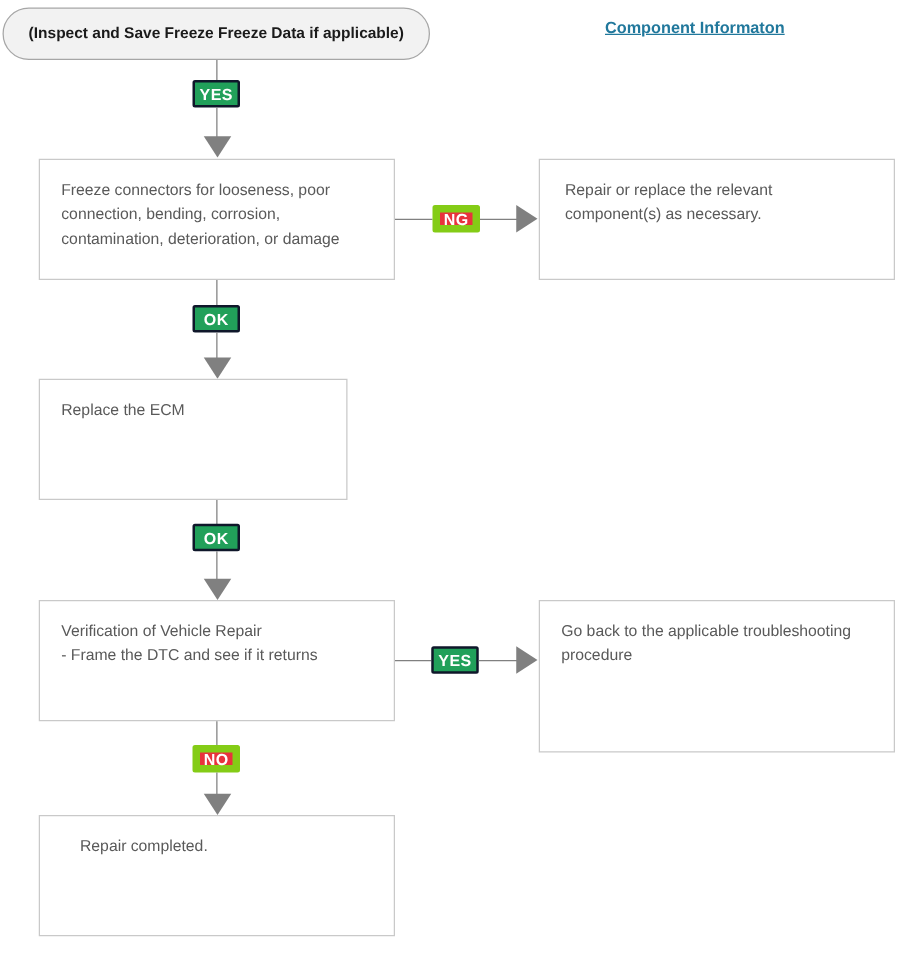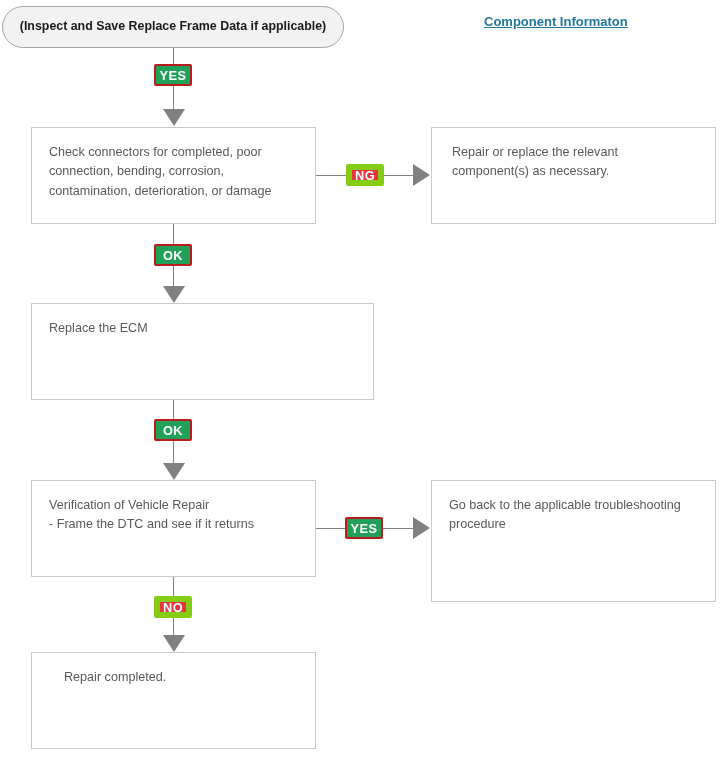--- a/index.html
+++ b/index.html
@@ -48,21 +48,21 @@
     border: 1px solid #c9c9c9;
     padding: 15px 14px 10px 17px;
     color: #595959;
     font-size: 12.6px;
     line-height: 1.53;
   }
   .box .ln { white-space: pre-wrap; }
 
   #box-check      { left: 31px;  top: 127px; width: 285px; height: 97px; }
   #box-repair     { left: 431px; top: 127px; width: 285px; height: 97px; padding-left: 20px; }
-  #box-ecm        { left: 31px;  top: 303px; width: 343px; height: 97px; }
+  #box-ecm        { left: 31px;  top: 303px; width: 247px; height: 97px; }
   #box-verify     { left: 31px;  top: 480px; width: 285px; height: 97px; }
   #box-goback     { left: 431px; top: 480px; width: 285px; height: 122px; }
   #box-completed  { left: 31px;  top: 652px; width: 285px; height: 97px; padding-left: 32px; }
 
   
   .vline {
     position: absolute;
     width: 1px;
     background: #808080;
   }
@@ -97,21 +97,21 @@
     font-size: 12.8px;
     font-weight: bold;
     color: #ffffff;
     letter-spacing: 0.4px;
     width: 38px;
     height: 22px;
     border-radius: 2px;
   }
   .badge.green {
     background: #21a05a;
-    border: 2px solid #b91c1c;
+    border: 2px solid #0f172a;
   }
   .badge.red {
     background: #e8323c;
     border: 6px solid #84cc16;
   }
 
   
   .comp-link {
     position: absolute;
     left: 484px;
@@ -125,32 +125,32 @@
   }
 </style>
 </head>
 <body>
 
 <div id="canvas">
 
   <a class="comp-link" href="#">Component Informaton</a>
 
   <div class="start-node">
-    <div class="ln">(Inspect and Save Replace Frame Data if applicable)</div>
+    <div class="ln">(Inspect and Save Freeze Freeze Data if applicable)</div>
   </div>
 
   <div class="vline" style="left:173px; top:48px; height:16px;"></div>
 
   <div class="badge green" style="left:154px; top:64px;">YES</div>
 
   <div class="vline" style="left:173px; top:86px; height:24px;"></div>
   <div class="arrow-down" style="left:163px; top:109px;"></div>
 
   <div class="box" id="box-check">
-    <div class="ln">Check connectors for completed, poor</div>
+    <div class="ln">Freeze connectors for looseness, poor</div>
     <div class="ln">connection, bending, corrosion,</div>
     <div class="ln">contamination, deterioration, or damage</div>
   </div>
 
   <div class="hline" style="left:316px; top:175px; width:30px;"></div>
 
   <div class="badge red" style="left:346px; top:164px;">NG</div>
 
   <div class="hline" style="left:384px; top:175px; width:30px;"></div>
   <div class="arrow-right" style="left:413px; top:164px;"></div>

